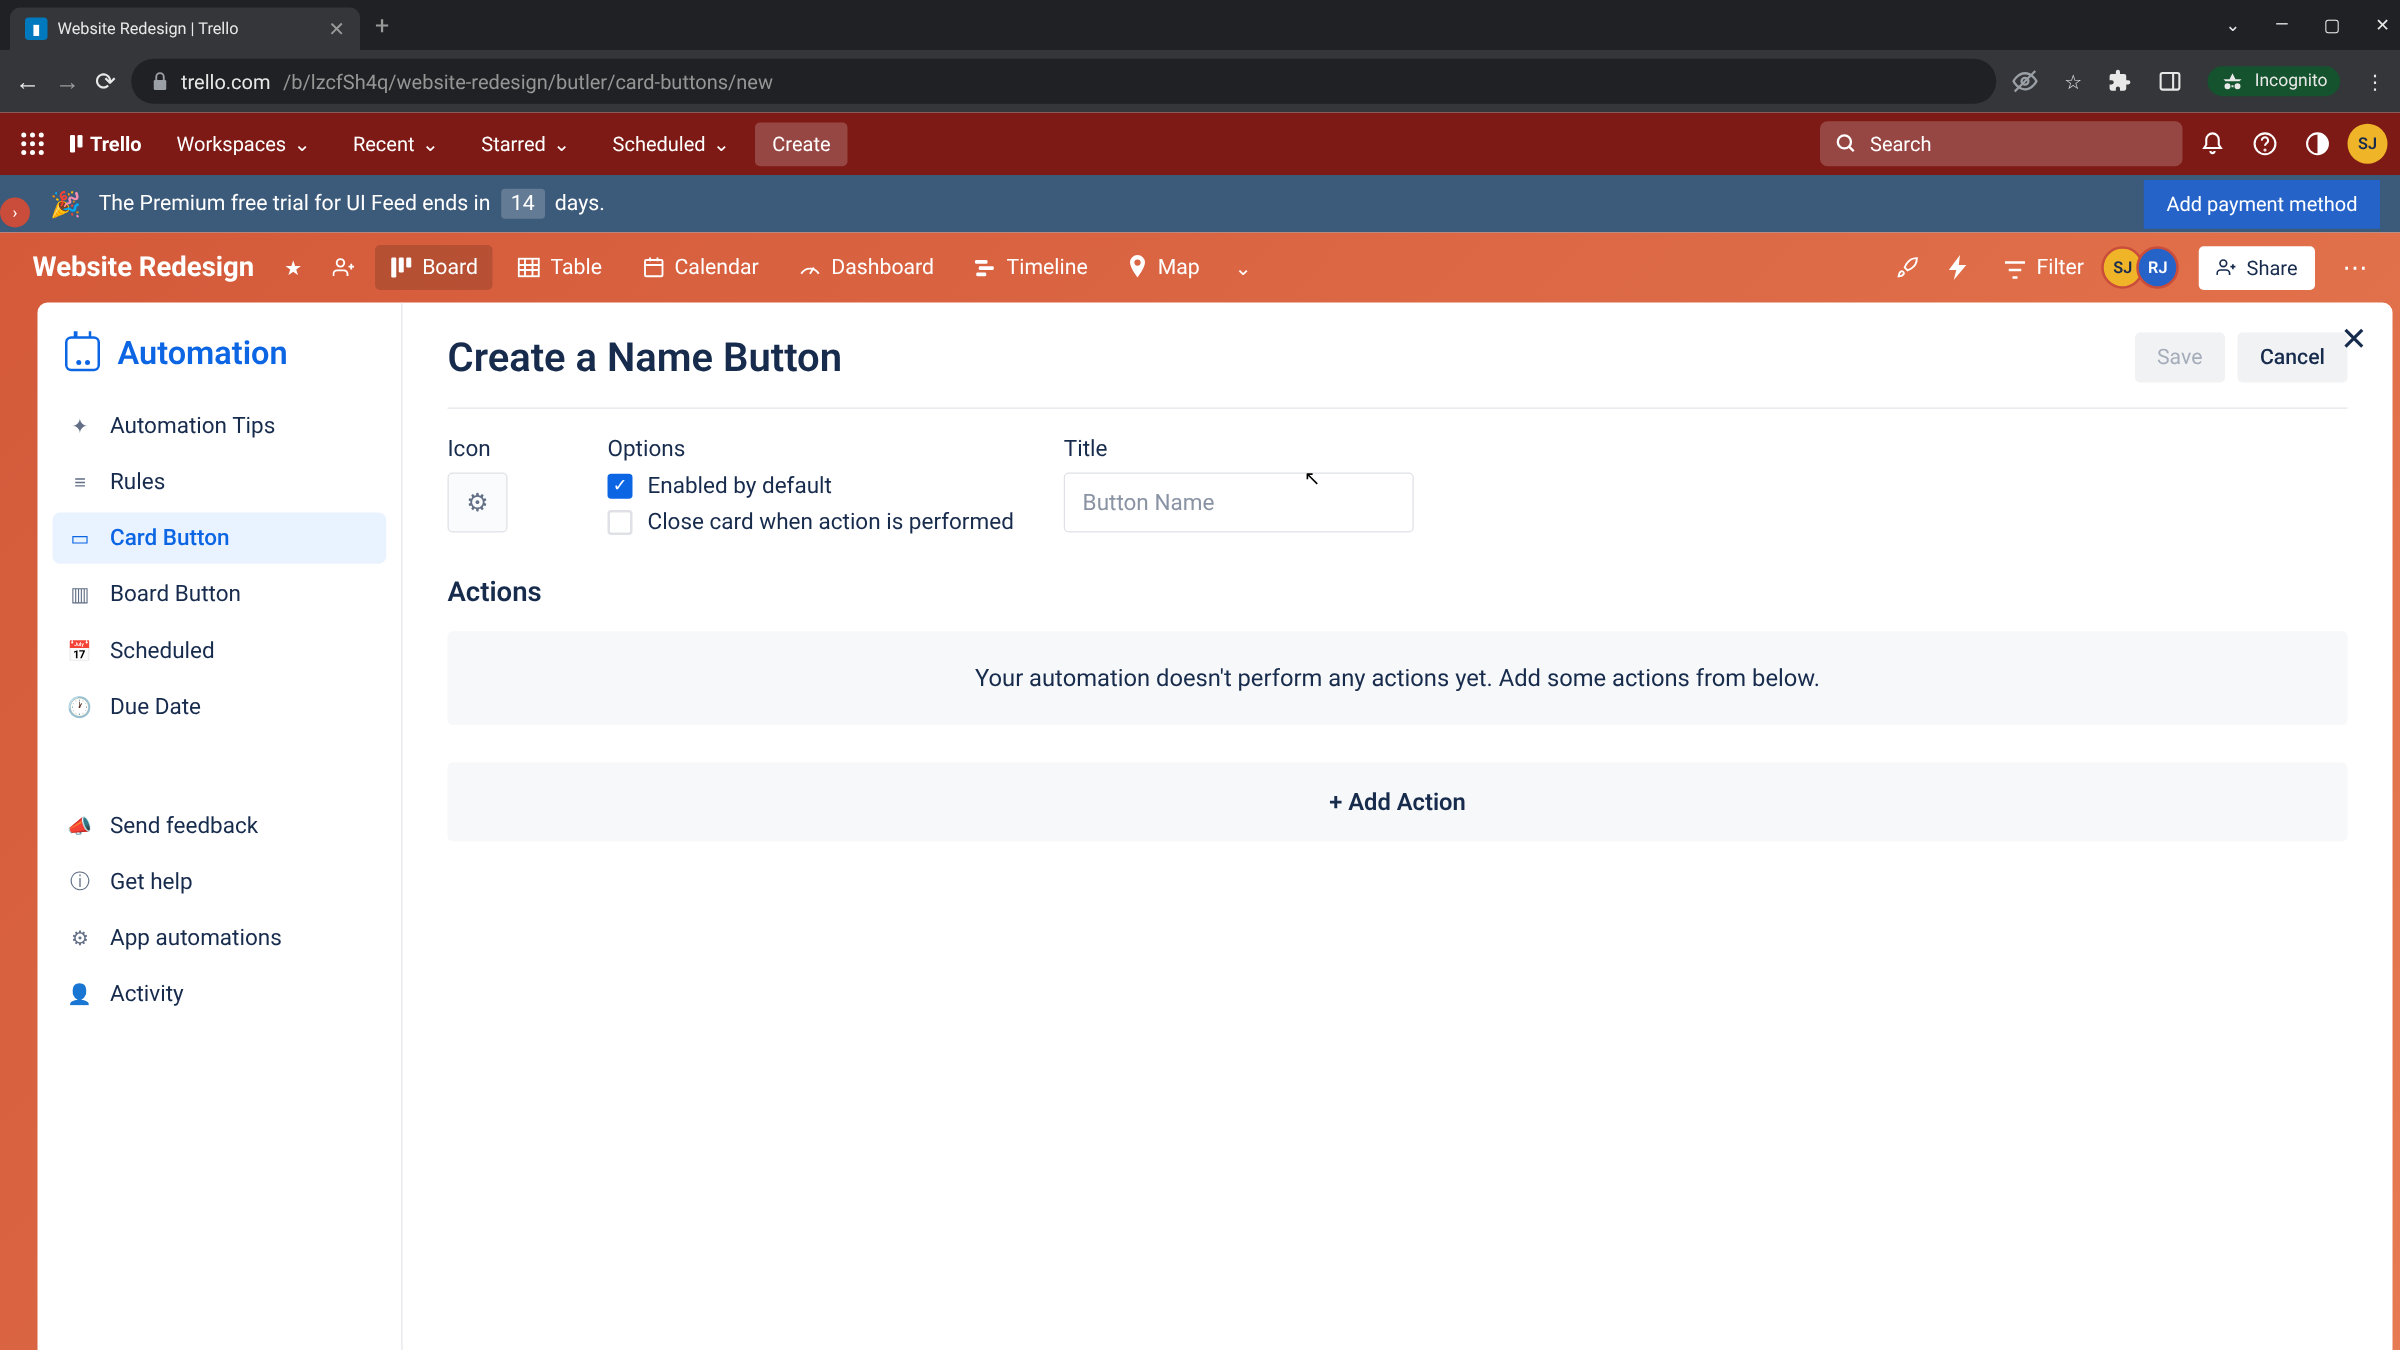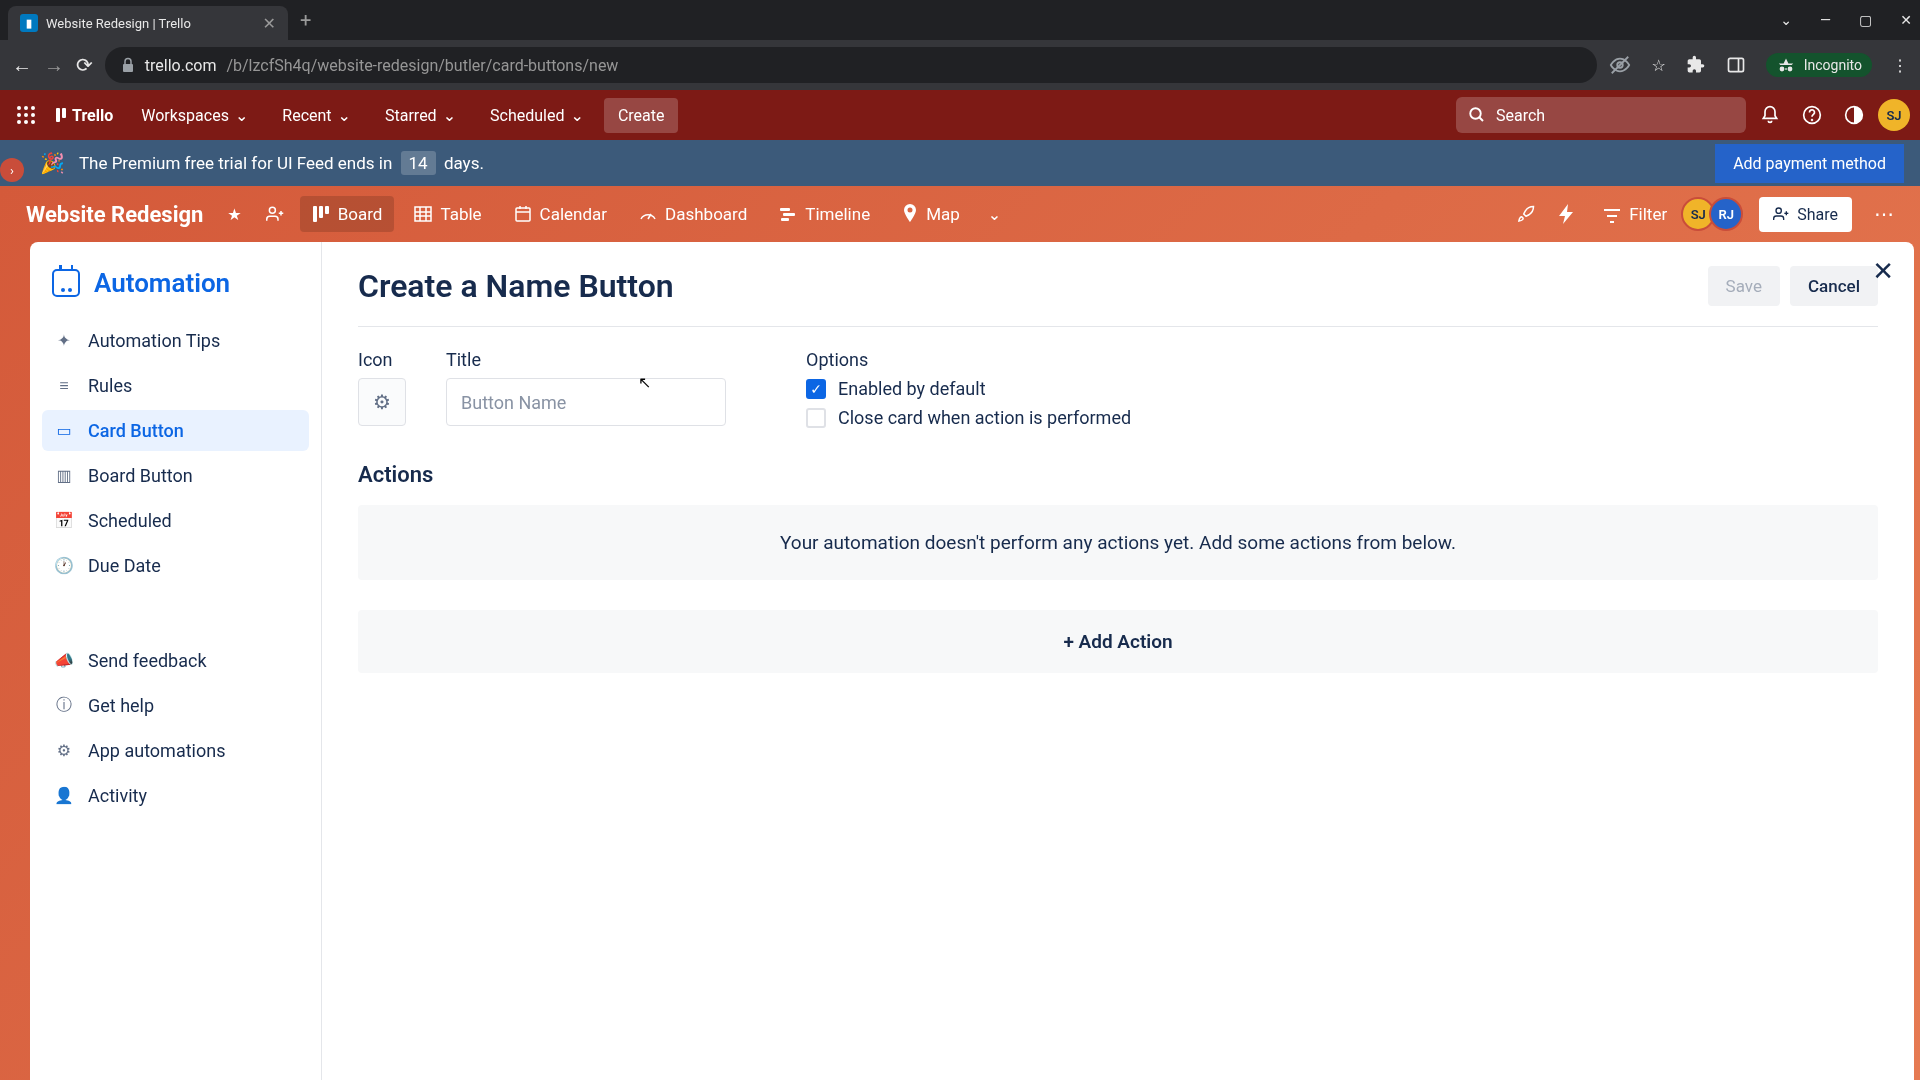--- a/index.html
+++ b/index.html
@@ -422,38 +422,38 @@
         </div>
       </div>
 
       <div class="form-row">
         <div class="form-col">
           <span class="form-label">Icon</span>
           <div class="icon-picker">
             <span>⚙</span>
           </div>
         </div>
-        <div class="form-col" style="position:relative;">
-          <span class="form-label">Title</span>
-          <input class="title-input" type="text" placeholder="Button Name" style="">
-          <span class="cursor" style="top:24px; left:192px;">↖</span>
-        </div>
         <div class="form-col" style="margin-left:40px;">
           <span class="form-label">Options</span>
           <div class="options-col">
             <div class="checkbox-row">
               <div class="checkbox checked">✓</div>
               <span>Enabled by default</span>
             </div>
             <div class="checkbox-row">
               <div class="checkbox"></div>
               <span>Close card when action is performed</span>
             </div>
           </div>
         </div>
+        <div class="form-col" style="position:relative;">
+          <span class="form-label">Title</span>
+          <input class="title-input" type="text" placeholder="Button Name" style="">
+          <span class="cursor" style="top:24px; left:192px;">↖</span>
+        </div>
       </div>
 
       <div class="actions-section">
         <div class="actions-title">Actions</div>
         <div class="actions-empty">Your automation doesn't perform any actions yet. Add some actions from below.</div>
         <div class="add-action-btn">+ Add Action</div>
       </div>
     </div>
   </div>
 </div>

